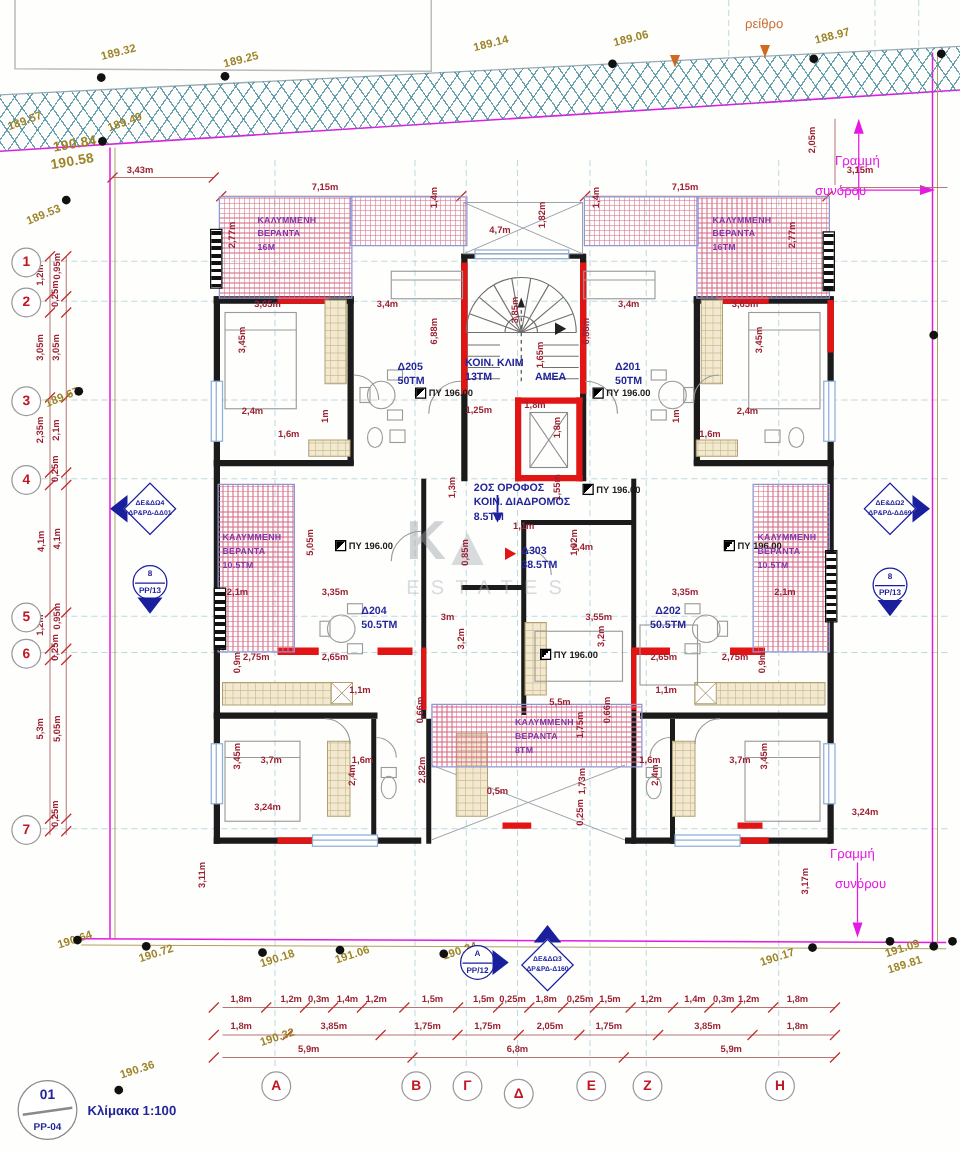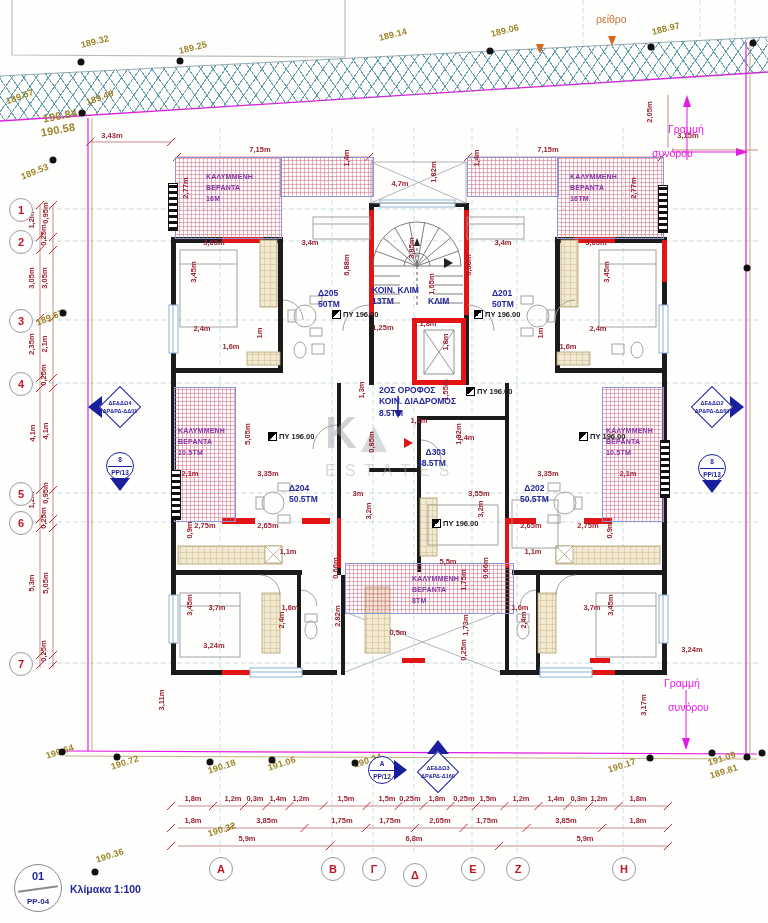--- a/index.html
+++ b/index.html
@@ -525,28 +525,28 @@
     </div>
     <div class="lbl room tl" style="left: 492px; top: 288px;">
       <div>Δ201</div>
       <div>50ΤΜ</div>
     </div>
     <div class="lbl room tl" style="left: 372px; top: 285px;">
       <div>ΚΟΙΝ. ΚΛΙΜ</div>
       <div>13ΤΜ</div>
     </div>
     <div class="lbl room tl" style="left: 428px; top: 296px;">
-      <div>ΚΛΙΜ</div>
+      <div>ΑΜΕΑ</div>
     </div>
     <div class="lbl room tl" style="left: 379px; top: 385px;">
       <div>2ΟΣ ΟΡΟΦΟΣ</div>
       <div>ΚΟΙΝ. ΔΙΑΔΡΟΜΟΣ</div>
       <div>8.5ΤΜ</div>
     </div>
-    <div class="lbl room tl" style="left: 417px; top: 447px; text-align: right;">
+    <div class="lbl room tl" style="left: 417px; top: 435px;">
       <div>Δ303</div>
       <div>38.5ΤΜ</div>
     </div>
     <div class="lbl room tl" style="left: 289px; top: 483px;">
       <div>Δ204</div>
       <div>50.5ΤΜ</div>
     </div>
     <div class="lbl room tl" style="left: 520px; top: 483px; text-align: center;">
       <div>Δ202</div>
       <div>50.5ΤΜ</div>

